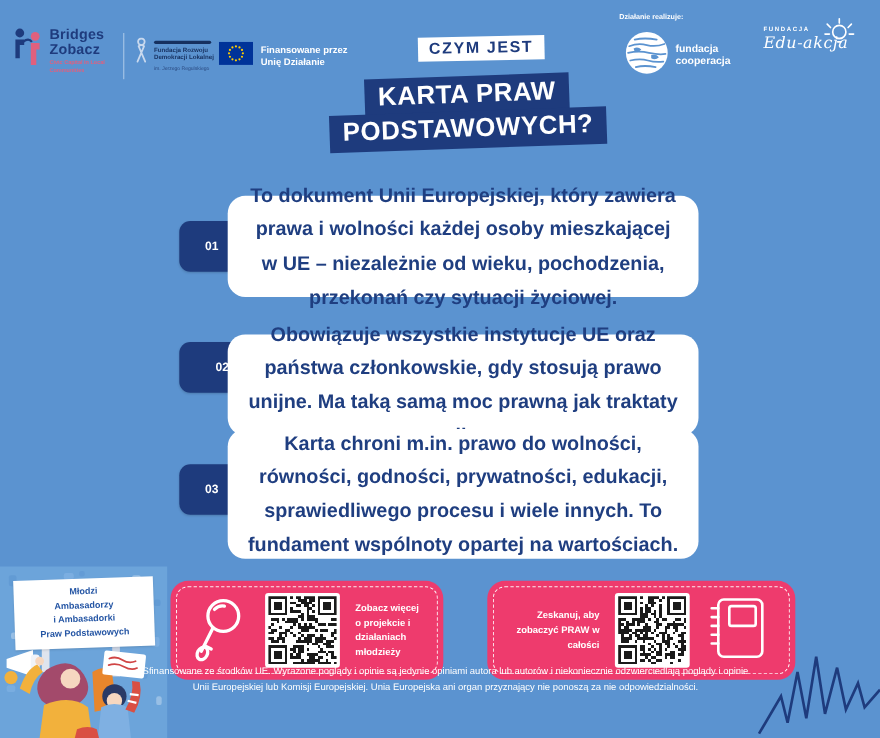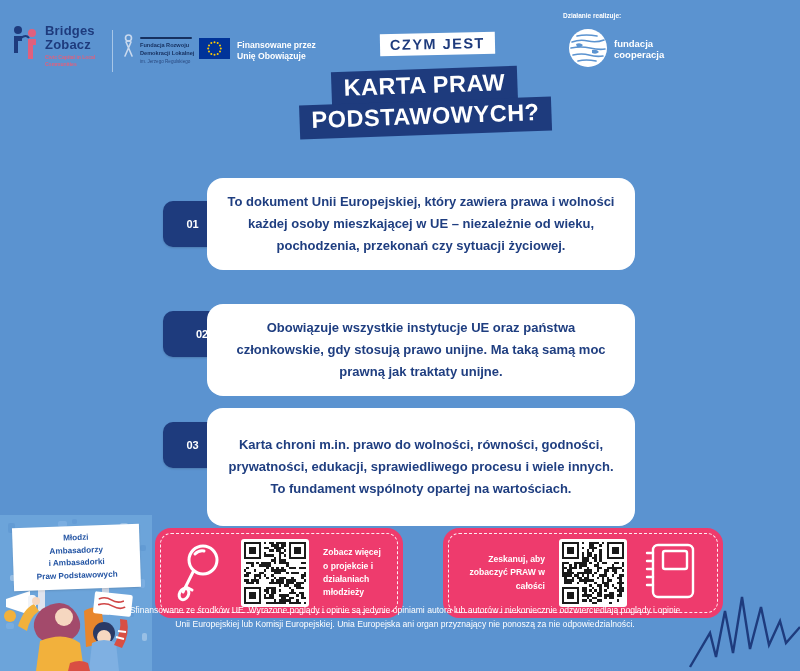--- a/index.html
+++ b/index.html
@@ -37,24 +37,24 @@
   .title-line{display:inline-block;background:var(--navy);color:var(--white);font-weight:bold;
     font-size:23.5px;letter-spacing:.5px;padding:3px 12px 4px;}
   .title-line.l2{margin-top:-2px;padding:2px 12px 5px;}
 
   
   .num-badge{position:absolute;left:163px;width:59px;height:46px;background:var(--navy);
     border-radius:10px;color:var(--white);font-size:11px;font-weight:bold;
     display:flex;align-items:center;justify-content:center;box-shadow:0 1px 2px rgba(0,0,0,.15);}
   .info-card{position:absolute;left:207px;width:428px;background:var(--white);border-radius:16px;
     display:flex;align-items:center;justify-content:center;padding:10px 18px;}
-  .info-card p{color:#1f3e80;font-size:13px;font-weight:bold;line-height:1.7;text-align:center;}
+  .info-card p{color:#1f3e80;font-size:18px;font-weight:bold;line-height:1.7;text-align:center;}
   .card1{top:178px;height:92px;} .badge1{top:201px;}
   .card2{top:304px;height:92px;} .badge2{top:311px;padding-left:19px;}
-  .card3{top:408px;height:118px;} .badge3{top:422px;}
+  .card3{top:390px;height:118px;} .badge3{top:422px;}
 
   
   .illu{position:absolute;left:0;top:515px;width:152px;height:156px;background:var(--illu-bg);overflow:hidden;}
   .illu .confetti{position:absolute;border-radius:2px;}
   .amb-banner{position:absolute;left:13px;top:11px;width:127px;background:var(--white);
     padding:6px 4px;transform:rotate(-2deg);text-align:center;box-shadow:0 1px 2px rgba(0,0,0,.12);}
   .amb-banner div{color:#2455a4;font-size:8.2px;font-weight:bold;line-height:1.55;}
   .illu-scene{position:absolute;left:0;bottom:0;}
 
   
@@ -132,21 +132,21 @@
             <circle cx="12.3" cy="15.9" r="1"></circle>
             <circle cx="10" cy="13.6" r="1"></circle>
           <circle cx="9.2" cy="10.5" r="1"></circle>
             <circle cx="10" cy="7.4" r="1"></circle>
             <circle cx="12.3" cy="5.1" r="1"></circle>
         </g>
       </svg>
     </span>
     <span class="eu-text">
       <div>Finansowane przez</div>
-      <div>Unię Obowiązuje</div>
+      <div>Unię Działanie</div>
     </span>
   </div>
 
   <div class="realized">Działanie realizuje:</div>
 
   <div class="coop">
     <span>
       <svg width="40" height="40" viewBox="0 0 40 40">
         <circle cx="20" cy="20" r="19" fill="#ffffff"></circle>
         <g stroke="#5b93d0" stroke-width="1.6" fill="none" stroke-linecap="round">
@@ -158,20 +158,33 @@
         </g>
         <path d="M8 16 q4 -2 7 1 q-2 3 -6 2 z M24 22 q5 -1 7 2 q-3 3 -7 1 z" fill="#5b93d0"></path>
       </svg>
     </span>
     <span class="coop-text">
       <div>fundacja</div>
       <div>cooperacja</div>
     </span>
   </div>
 
+  <div class="eduakcja">
+    <span class="ea-bulb">
+      <svg width="34" height="34" viewBox="0 0 34 34">
+        <g stroke="#ffffff" stroke-width="1.5" fill="none" stroke-linecap="round">
+          <circle cx="17" cy="17" r="6"></circle>
+          <path d="M15 23 h4 M15.5 26 h3"></path>
+          <path d="M17 5 v4 M6 10 l3 3 M28 10 l-3 3 M4 19 h4 M26 19 h4"></path>
+        </g>
+      </svg>
+    </span>
+    <div class="ea-small">FUNDACJA</div>
+    <div class="ea-name">Edu-akcja</div>
+  </div>
 
   <div class="kicker">CZYM JEST</div>
   <div class="title-wrap">
     <span class="title-line l1">KARTA PRAW</span><br>
     <span class="title-line l2">PODSTAWOWYCH?</span>
   </div>
 
   <div class="num-badge badge1">01</div>
   <div class="info-card card1">
     <p>To dokument Unii Europejskiej, który zawiera prawa i wolności każdej osoby mieszkającej w UE – niezależnie od wieku, pochodzenia, przekonań czy sytuacji życiowej.</p>

